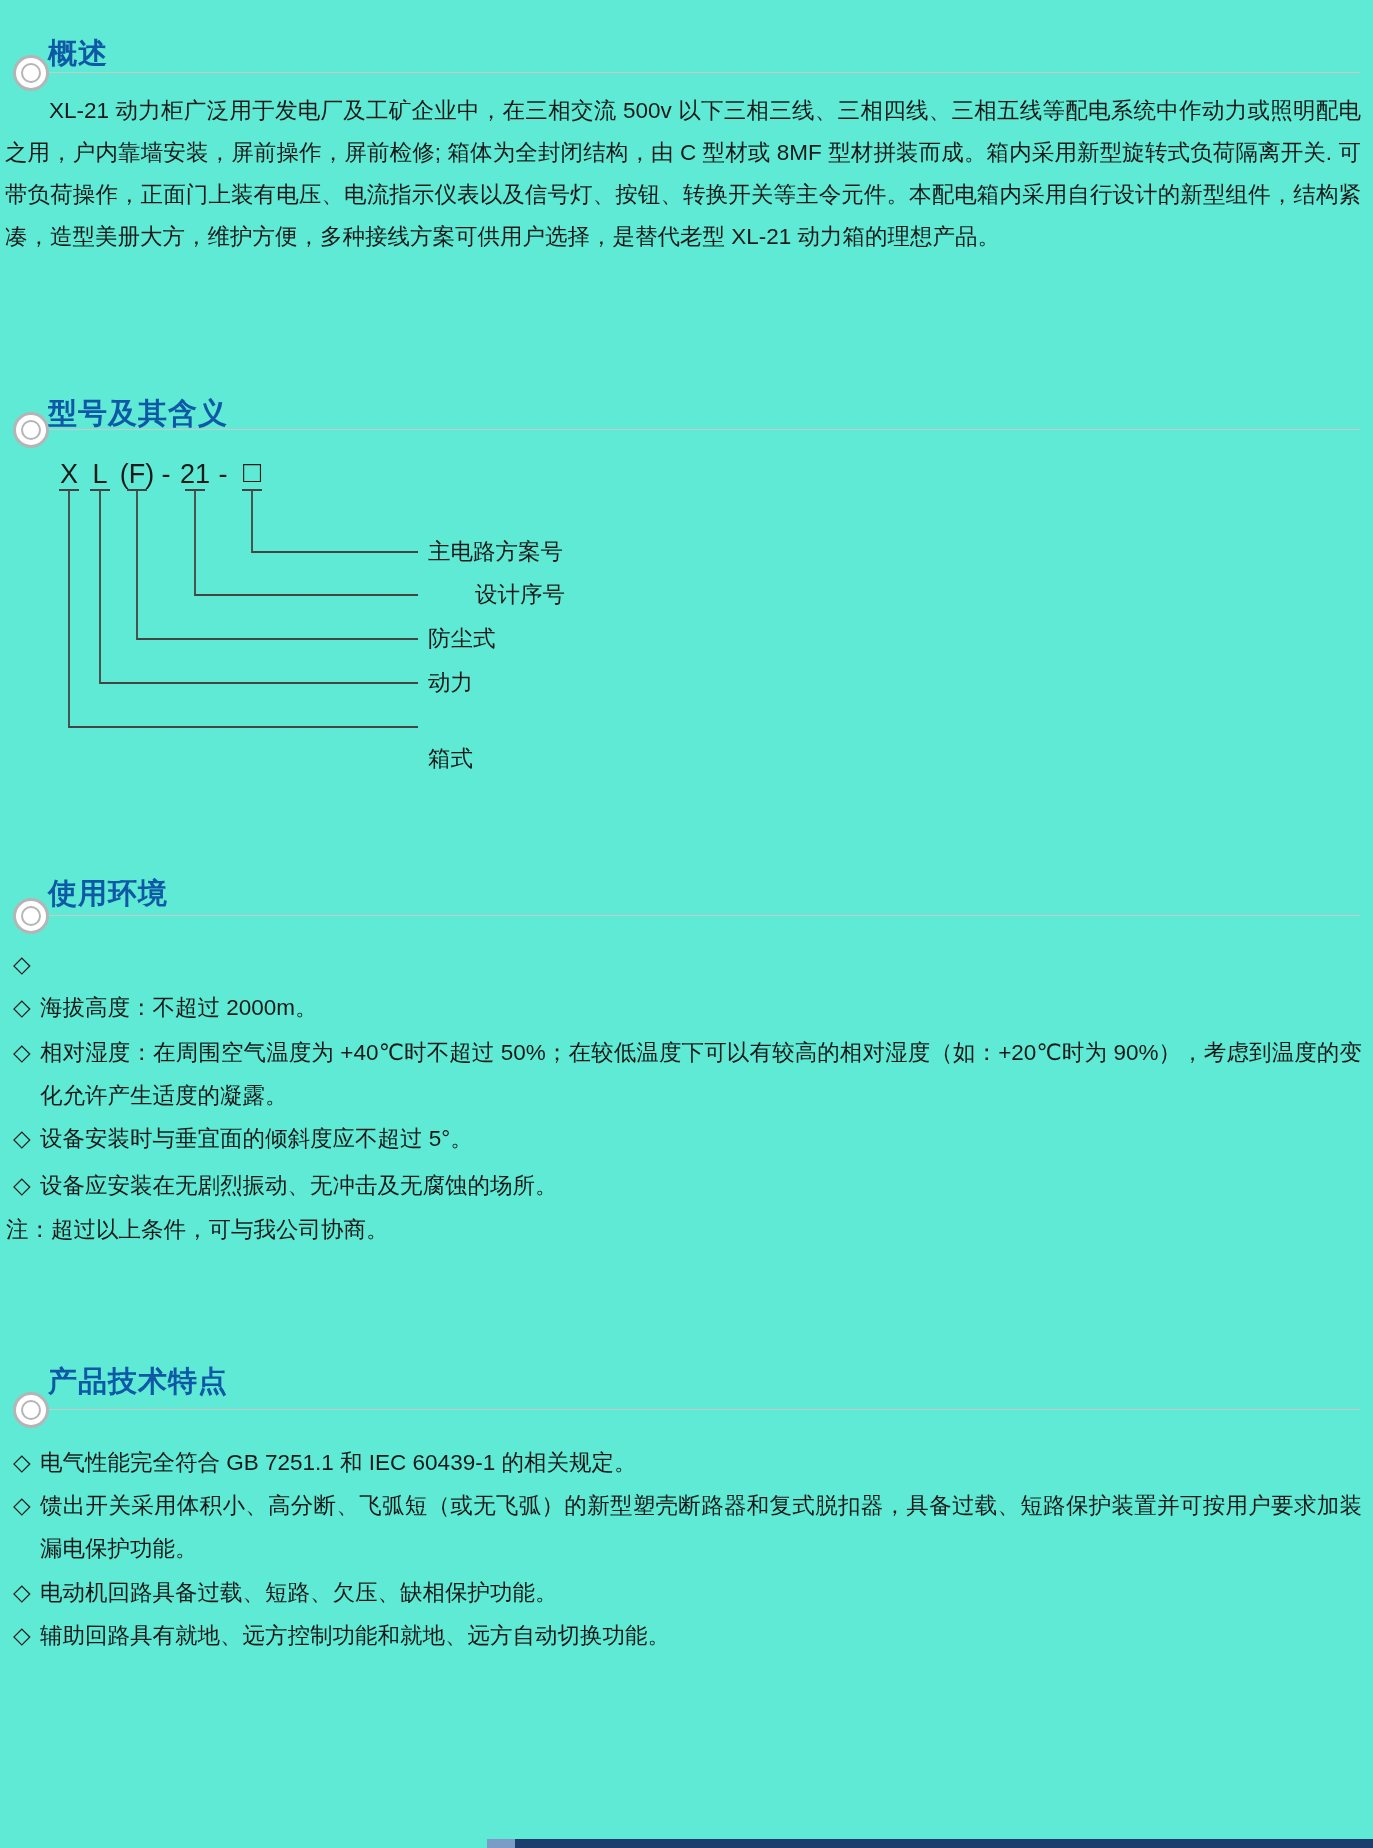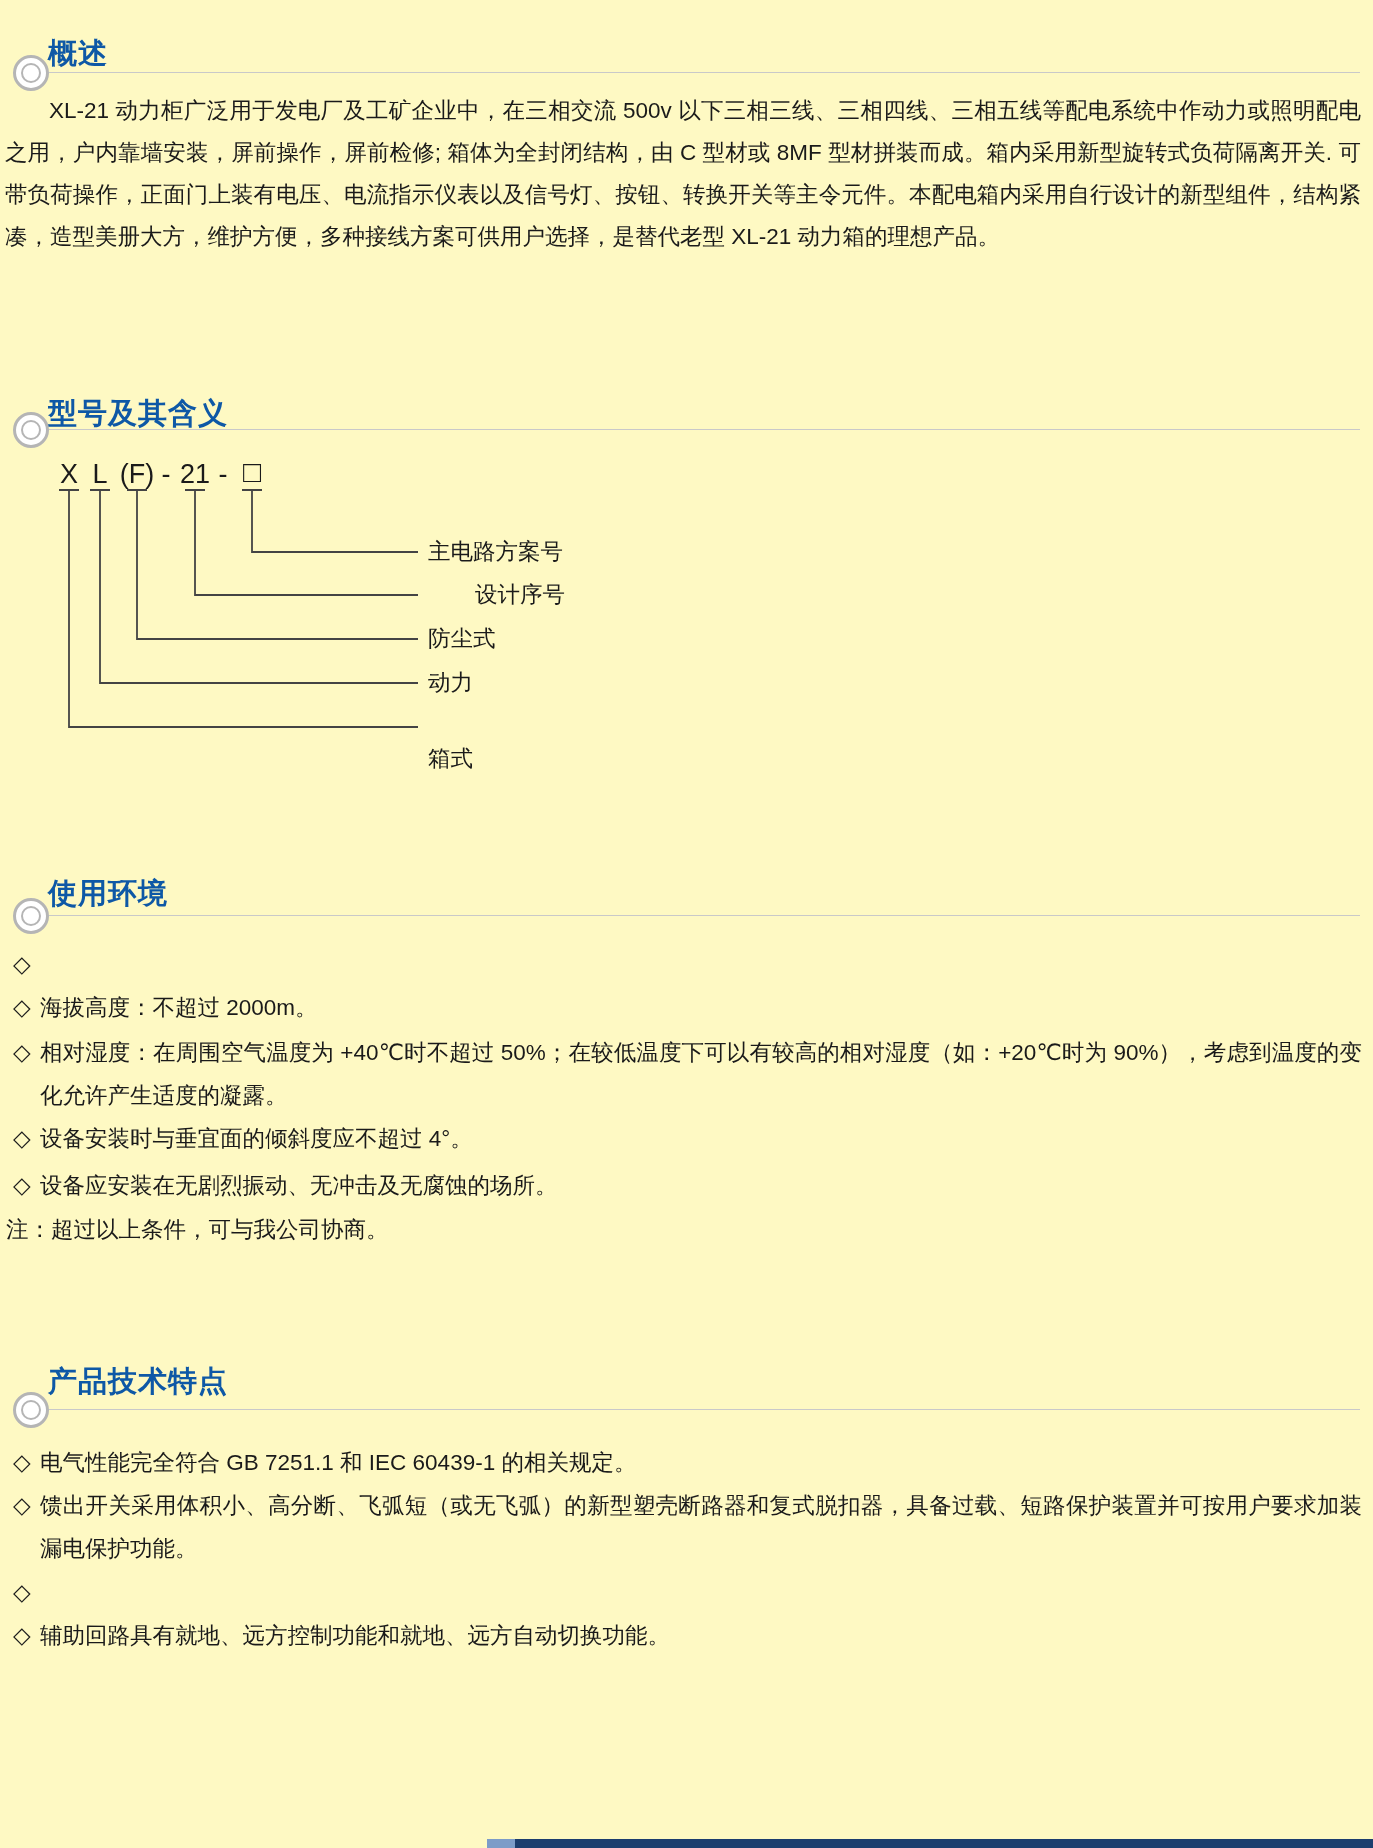--- a/index.html
+++ b/index.html
@@ -1,19 +1,19 @@
 <!DOCTYPE html>
 <html><head>
 <meta charset="utf-8">
 <style>
   html,body{margin:0;padding:0;background:#ffffff;}
   .page{
     position:relative;
     width:1373px;height:1848px;
-    background:#fef9c3;
+    background:#5eead4;
     font-family:"Liberation Sans","DejaVu Sans",sans-serif;
     color:#1a1a1a;
     overflow:hidden;
   }
   
   .sec-title{
     position:absolute;left:48px;
     font-size:29px;font-weight:700;color:#0e58a6;
     letter-spacing:1px;white-space:nowrap;
   }
@@ -125,21 +125,21 @@
   <div class="bullet" style="top:986px;">
     <span class="marker">◇</span>
     <span>海拔高度：不超过 2000m。</span>
   </div>
   <div class="bullet" style="top:1031px;">
     <span class="marker">◇</span>
     <span>相对湿度：在周围空气温度为 +40℃时不超过 50%；在较低温度下可以有较高的相对湿度（如：+20℃时为 90%），考虑到温度的变化允许产生适度的凝露。</span>
   </div>
   <div class="bullet" style="top:1117px;">
     <span class="marker">◇</span>
-    <span>设备安装时与垂宜面的倾斜度应不超过 4°。</span>
+    <span>设备安装时与垂宜面的倾斜度应不超过 5°。</span>
   </div>
   <div class="bullet" style="top:1164px;">
     <span class="marker">◇</span>
     <span>设备应安装在无剧烈振动、无冲击及无腐蚀的场所。</span>
   </div>
   <div class="note-line" style="top:1208px;">注：超过以上条件，可与我公司协商。</div>
 
   <div class="ring-outer" style="top:1392px;">
     <div class="ring-inner"></div>
   </div>
@@ -149,20 +149,21 @@
   <div class="bullet" style="top:1441px;">
     <span class="marker">◇</span>
     <span>电气性能完全符合 GB 7251.1 和 IEC 60439-1 的相关规定。</span>
   </div>
   <div class="bullet" style="top:1484px;">
     <span class="marker">◇</span>
     <span>馈出开关采用体积小、高分断、飞弧短（或无飞弧）的新型塑壳断路器和复式脱扣器，具备过载、短路保护装置并可按用户要求加装漏电保护功能。</span>
   </div>
   <div class="bullet" style="top:1571px;">
     <span class="marker">◇</span>
+    <span>电动机回路具备过载、短路、欠压、缺相保护功能。</span>
   </div>
   <div class="bullet" style="top:1614px;">
     <span class="marker">◇</span>
     <span>辅助回路具有就地、远方控制功能和就地、远方自动切换功能。</span>
   </div>
 
   <div class="footer-bar">
     <div class="seg-light"></div>
     <div class="seg-dark"></div>
   </div>

